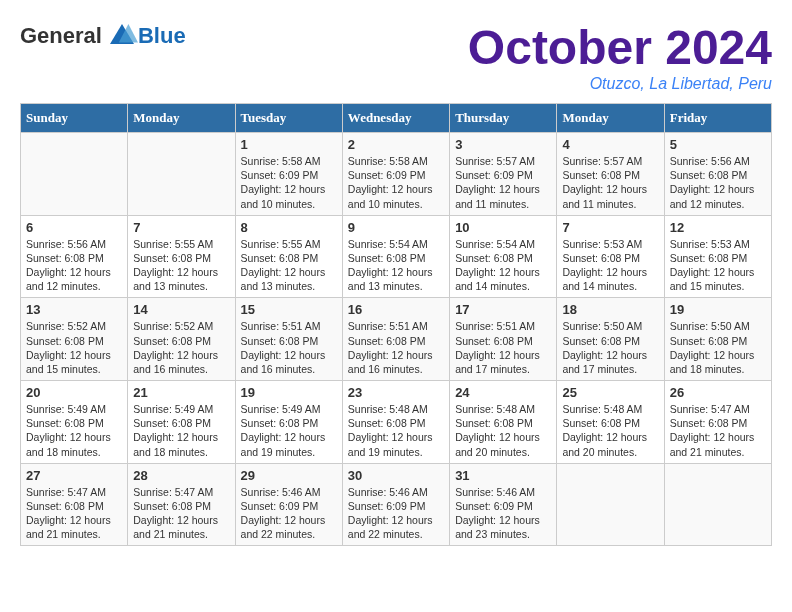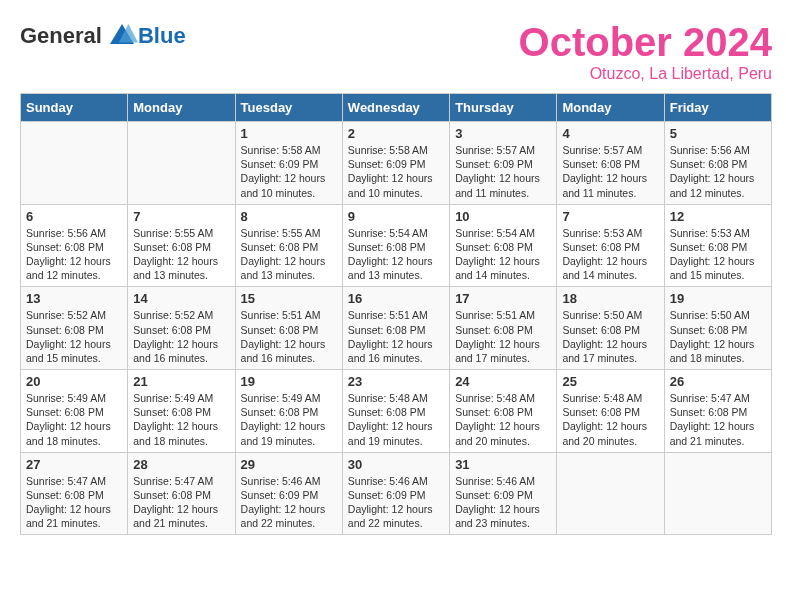--- a/index.html
+++ b/index.html
@@ -31,41 +31,43 @@
     }
     .logo-icon {
       width: 32px;
       height: 32px;
       margin-left: 4px;
     }
     .title-block {
       text-align: right;
     }
     .month-title {
-      font-size: 40px;
+      font-size: 48px;
       font-weight: bold;
-      color: #ec4899;
+      color: #4c1d95;
     }
     .location-title {
       font-size: 16px;
-      color: #ec4899;
+      color: #3b82f6;
+      font-style: italic;
     }
     table {
       width: 100%;
       border-collapse: collapse;
       font-size: 11px;
     }
     thead tr th {
       background-color: #2e6da4;
       color: #fff;
       text-align: left;
       padding: 6px 5px;
       font-size: 13px;
       font-weight: bold;
       border: 1px solid #ccc;
+      font-family: Liberation Serif, serif;
     }
     tbody tr td {
       border: 1px solid #ccc;
       vertical-align: top;
       padding: 4px 5px;
       height: 80px;
       width: 107px;
       color: #333;
     }
     .day-num {

